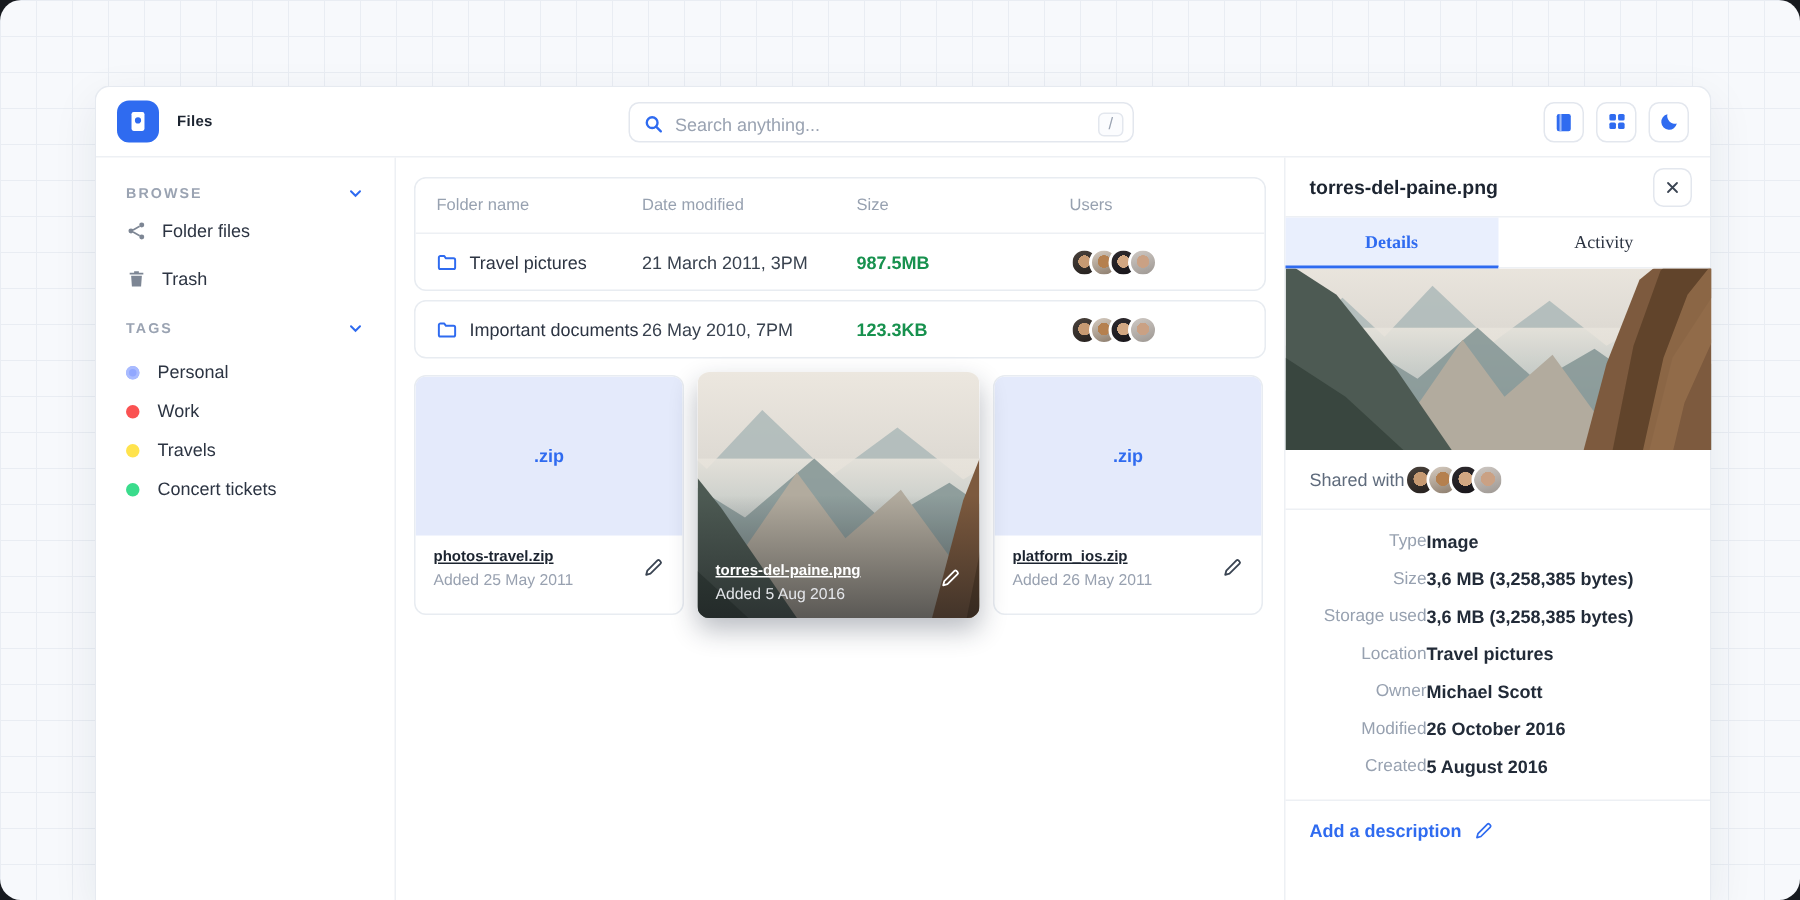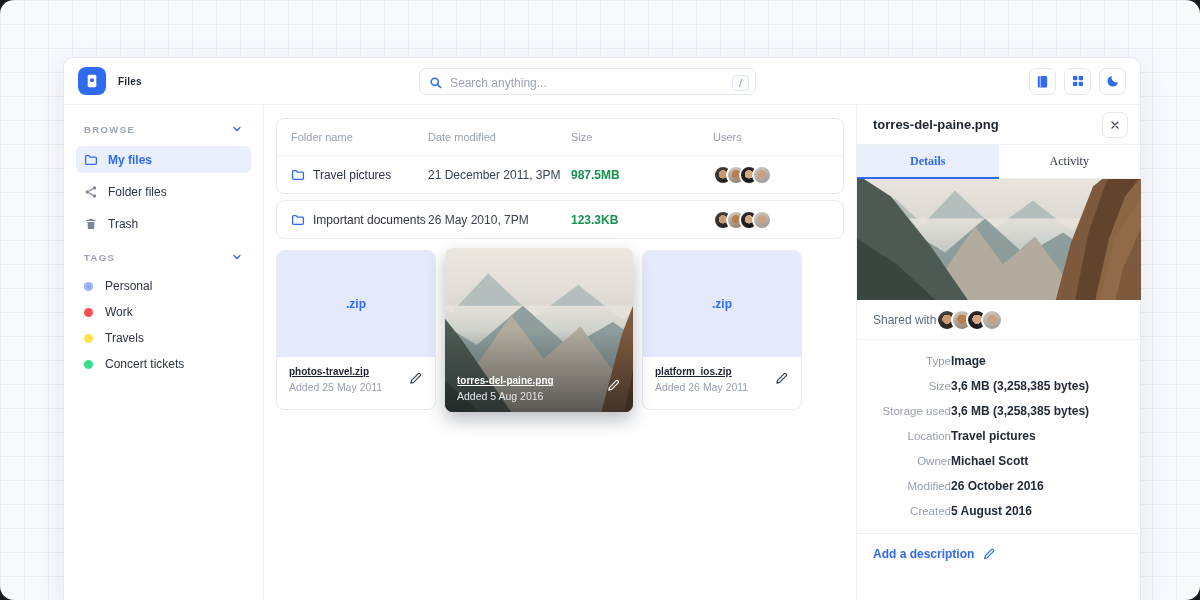--- a/index.html
+++ b/index.html
@@ -61,21 +61,21 @@
   .avatars { display:flex; padding-left:7px; }
   .av { width:20px; height:20px; border-radius:50%; border:2px solid #fff; margin-left:-7px; }
   .av-lg { width:22px; height:22px; }
   .av1 { background:radial-gradient(circle at 50% 46%, #c79a72 0 35%, transparent 36%), linear-gradient(160deg,#4a423c,#241f1d); }
   .av2 { background:radial-gradient(circle at 50% 46%, #b5804f 0 35%, transparent 36%), linear-gradient(160deg,#d7cdc2,#8a7a6a); }
   .av3 { background:radial-gradient(circle at 50% 46%, #d2a782 0 35%, transparent 36%), linear-gradient(160deg,#2e2a2e,#171519); }
   .av4 { background:radial-gradient(circle at 50% 46%, #caa184 0 35%, transparent 36%), linear-gradient(160deg,#cfc9c4,#9d9792); }
 
   
   .cards-row { display:flex; gap:9px; margin-top:11px; align-items:flex-start; }
-  .file-card { width:160px; height:160px; border:1px solid #e8ecf1; border-radius:8px; background:#fff;
+  .file-card { width:180px; height:160px; border:1px solid #e8ecf1; border-radius:8px; background:#fff;
     overflow:hidden; display:flex; flex-direction:column; cursor:pointer; }
   .thumb-zip { flex:1; background:#e4eafb; display:flex; align-items:center; justify-content:center;
     color:#2f6bf0; font-size:12px; font-weight:700; }
   .card-footer { position:relative; flex:0 0 52px; padding:9px 12px 0; }
   .card-name { font-size:10px; font-weight:700; color:#1c2430;text-decoration:underline; }
   .card-added { font-size:10.5px; color:#98a1b0; margin-top:4px; }
   .pencil-btn { position:absolute; right:12px; top:14px; color:#3a4452; background:none; border:none; cursor:pointer; }
   .img-card { position:relative; width:188px; height:164px; border-radius:8px; overflow:hidden; margin-top:-2px;
     box-shadow:0 8px 18px rgba(25,35,55,.30); cursor:pointer; }
   .img-card .mtn { position:absolute; inset:0; width:100%; height:100%; }
@@ -195,28 +195,20 @@
       <div class="sidebar">
         <div class="side-group">
           <div class="section-head">
             <span class="section-label">BROWSE</span>
             <span class="ic">
               <svg width="12" height="12" viewBox="0 0 16 16" fill="none" stroke="#2f6bf0" stroke-width="1.8" stroke-linecap="round">
                   <path d="M4 6l4 4 4-4"></path>
                 </svg>
             </span>
           </div>
-          <div class="side-item active" style="margin-top:11px">
-            <span class="ic">
-              <svg width="14" height="14" viewBox="0 0 16 16" fill="none" stroke="currentColor" stroke-width="1.5" stroke-linejoin="round">
-                  <path d="M1.8 4.2c0-.7.6-1.2 1.2-1.2h2.8l1.4 1.8h5.8c.7 0 1.2.5 1.2 1.2v5.8c0 .7-.5 1.2-1.2 1.2H3c-.7 0-1.2-.5-1.2-1.2V4.2z"></path>
-                </svg>
-            </span>
-            <span>My files</span>
-          </div>
           <div class="side-item">
             <span class="ic">
               <svg width="14" height="14" viewBox="0 0 16 16" fill="currentColor">
                   <circle cx="12" cy="3.4" r="1.9"></circle>
                   <circle cx="3.8" cy="8" r="1.9"></circle>
                   <circle cx="12" cy="12.6" r="1.9"></circle>
                   <path d="M5.4 7.2l5-2.8M5.4 8.8l5 2.8" stroke="currentColor" stroke-width="1.3" fill="none"></path>
                 </svg>
             </span>
             <span>Folder files</span>
@@ -270,21 +262,21 @@
           </div>
           <div class="t-grid t-row">
             <span class="cell-name">
               <span class="ic">
                 <svg width="14" height="14" viewBox="0 0 16 16" fill="none" stroke="currentColor" stroke-width="1.5" stroke-linejoin="round">
                     <path d="M1.8 4.2c0-.7.6-1.2 1.2-1.2h2.8l1.4 1.8h5.8c.7 0 1.2.5 1.2 1.2v5.8c0 .7-.5 1.2-1.2 1.2H3c-.7 0-1.2-.5-1.2-1.2V4.2z"></path>
                   </svg>
               </span>
               <span>Travel pictures</span>
             </span>
-            <span>21 December 2011, 3PM</span>
+            <span>21 March 2011, 3PM</span>
             <span class="cell-size">987.5MB</span>
             <span class="avatars">
               <span class="av av1"></span>
                 <span class="av av2"></span>
                 <span class="av av3"></span>
                 <span class="av av4"></span>
             </span>
           </div>
         </div>
 

